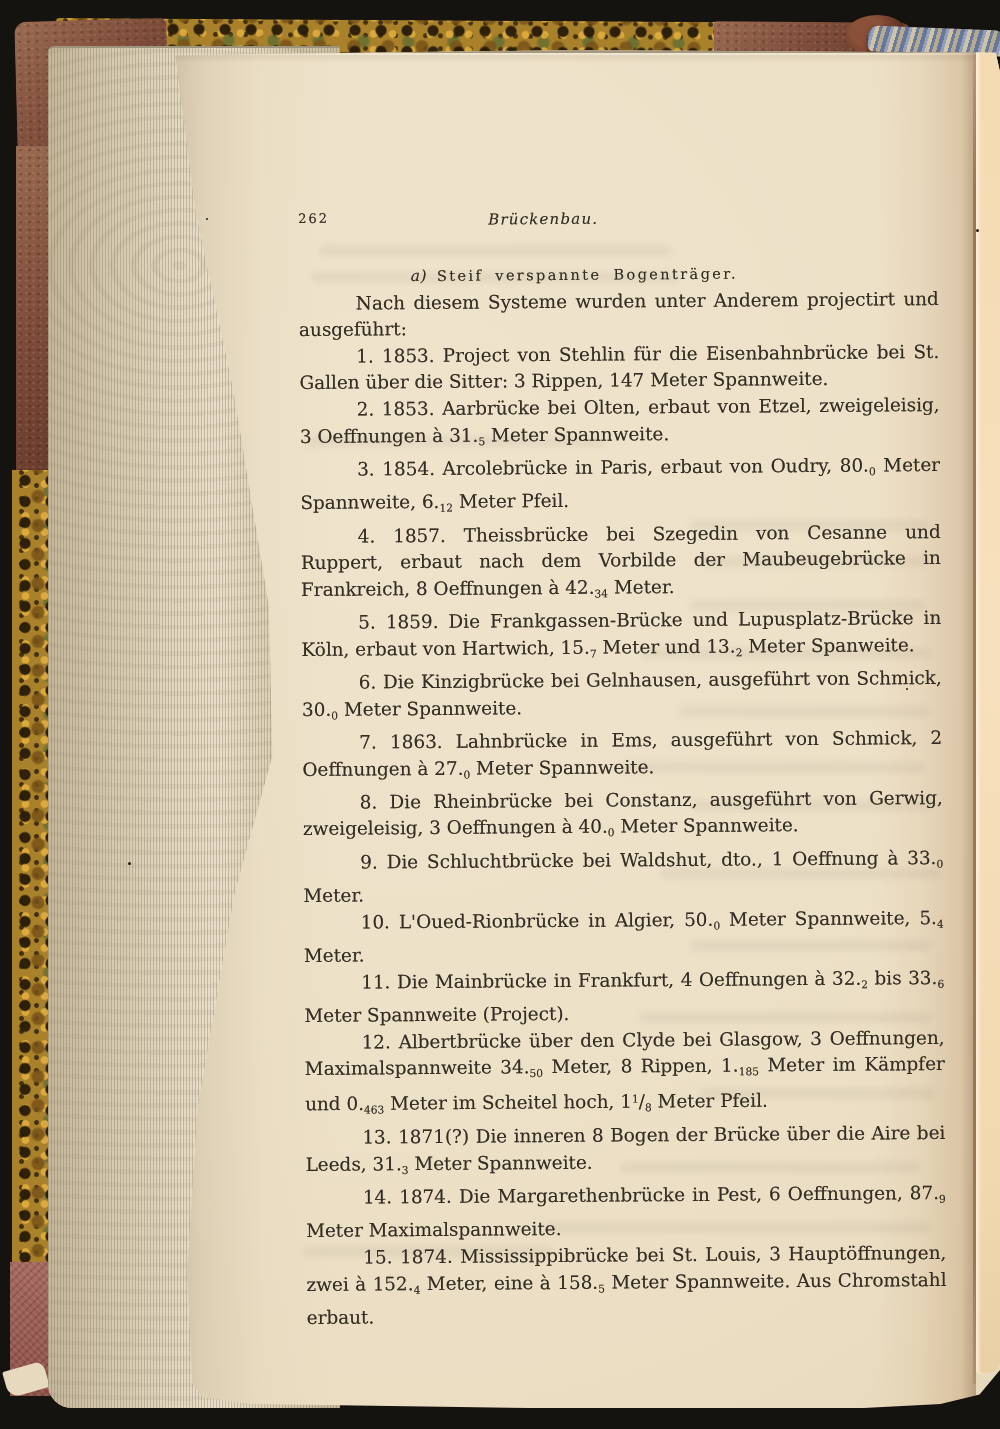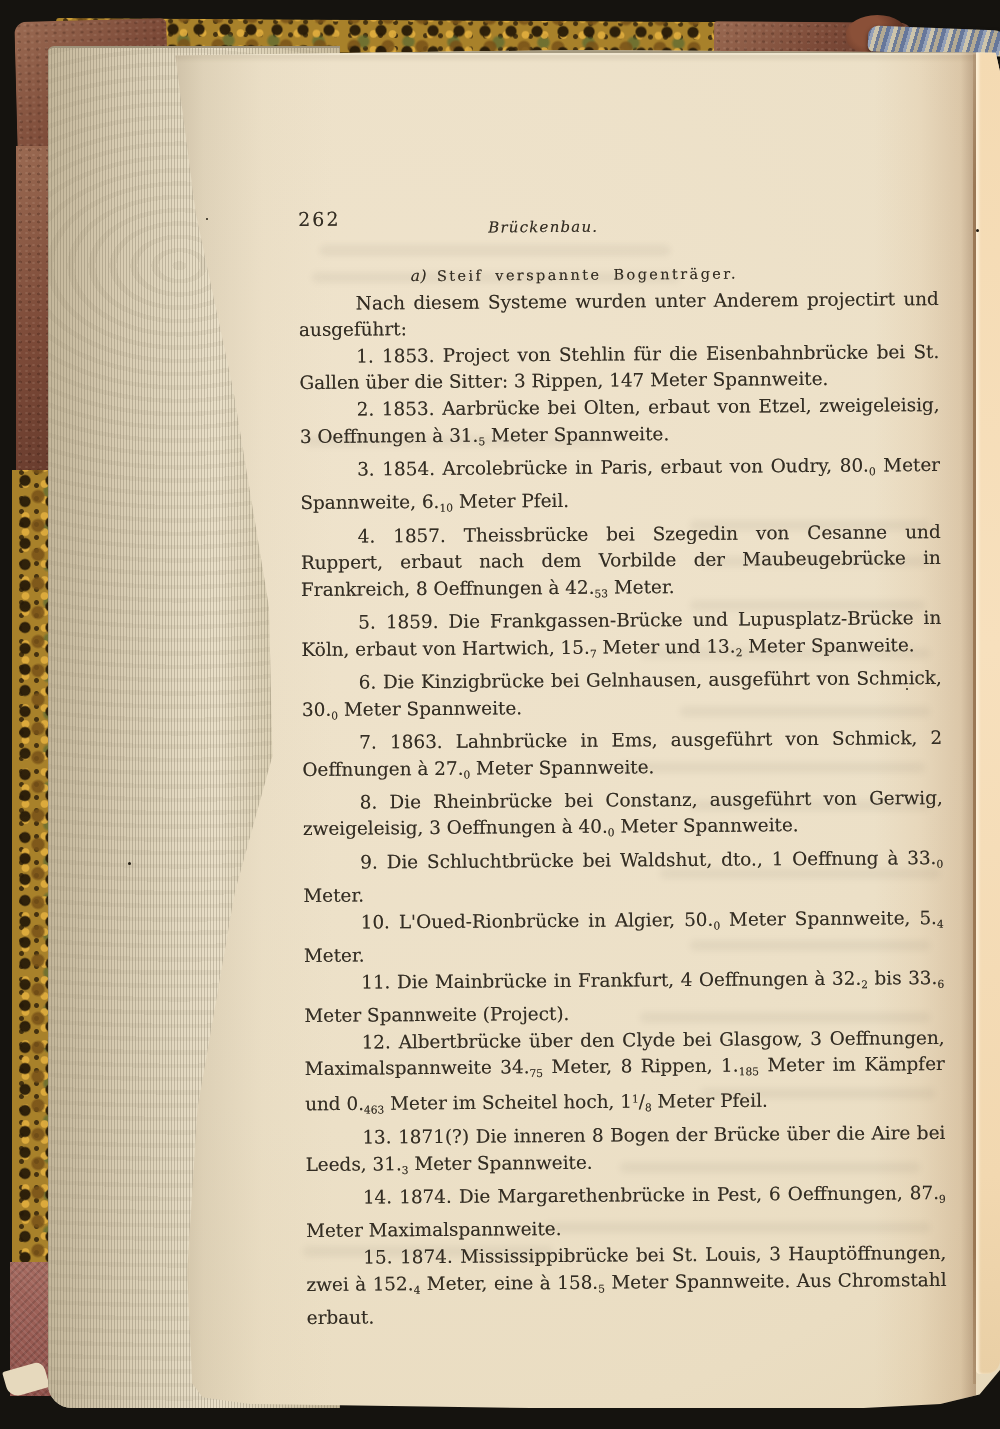--- a/index.html
+++ b/index.html
@@ -89,22 +89,22 @@
   .speck{position:absolute;background:#221c12;border-radius:50%;}
 
   
   #textblock{
     position:absolute;left:150px;top:150px;width:640px;
     transform:rotate(-0.45deg);transform-origin:0 0;
     color:#332d23;font-size:18.4px;line-height:26.6px;
     text-shadow:0 0 0.5px rgba(51,45,35,0.5);
   }
   #pagehead{position:absolute;left:0;top:0;width:100%;height:30px;}
-  #pagenum{position:absolute;left:0;top:6px;font-size:19px;letter-spacing:2px;}
-  #running{position:absolute;left:190px;top:8px;font-style:italic;font-size:15px;letter-spacing:1.2px;margin-top:8px;}
+  #pagenum{position:absolute;left:0;top:6px;font-size:13px;letter-spacing:2px;}
+  #running{position:absolute;left:190px;top:8px;font-style:italic;font-size:15px;letter-spacing:1.2px;}
   #heading{margin:64px 0 0 112px;font-size:14.5px;letter-spacing:2.4px;word-spacing:5px;white-space:nowrap;}
   #heading .prefix{font-style:italic;letter-spacing:0.5px;margin-right:10px;font-size:15.5px;}
   #textblock p{margin:0;text-align:justify;text-indent:57px;}
   #intro{margin-top:21px;}
   #textblock sub{font-size:0.58em;vertical-align:-0.35em;letter-spacing:0;}
   #textblock sup{font-size:0.58em;vertical-align:0.5em;letter-spacing:0;}
 </style>
 </head>
 <body>
 
@@ -154,30 +154,30 @@
         <span id="pagenum">262</span>
         <span id="running">Brückenbau.</span>
       </div>
       <div id="heading">
         <span class="prefix">a)</span><span>Steif verspannte Bogenträger.</span>
       </div>
       <p id="intro">Nach diesem Systeme wurden unter Anderem projectirt und ausgeführt:</p>
       <div id="items">
           <p>1. 1853. Project von Stehlin für die Eisenbahnbrücke bei St. Gallen über die Sitter: 3 Rippen, 147 Meter Spannweite.</p>
           <p>2. 1853. Aarbrücke bei Olten, erbaut von Etzel, zweigeleisig, 3 Oeffnungen à 31.<sub>5</sub> Meter Spannweite.</p>
-          <p>3. 1854. Arcolebrücke in Paris, erbaut von Oudry, 80.<sub>0</sub> Meter Spannweite, 6.<sub>10</sub> Meter Pfeil.</p>
-          <p>4. 1857. Theissbrücke bei Szegedin von Cesanne und Ruppert, erbaut nach dem Vorbilde der Maubeugebrücke in Frankreich, 8 Oeffnungen à 42.<sub>53</sub> Meter.</p>
+          <p>3. 1854. Arcolebrücke in Paris, erbaut von Oudry, 80.<sub>0</sub> Meter Spannweite, 6.<sub>12</sub> Meter Pfeil.</p>
+          <p>4. 1857. Theissbrücke bei Szegedin von Cesanne und Ruppert, erbaut nach dem Vorbilde der Maubeugebrücke in Frankreich, 8 Oeffnungen à 42.<sub>34</sub> Meter.</p>
           <p>5. 1859. Die Frankgassen-Brücke und Lupusplatz-Brücke in Köln, erbaut von Hartwich, 15.<sub>7</sub> Meter und 13.<sub>2</sub> Meter Spanweite.</p>
           <p>6. Die Kinzigbrücke bei Gelnhausen, ausgeführt von Schmick, 30.<sub>0</sub> Meter Spannweite.</p>
           <p>7. 1863. Lahnbrücke in Ems, ausgeführt von Schmick, 2 Oeffnungen à 27.<sub>0</sub> Meter Spannweite.</p>
           <p>8. Die Rheinbrücke bei Constanz, ausgeführt von Gerwig, zweigeleisig, 3 Oeffnungen à 40.<sub>0</sub> Meter Spannweite.</p>
           <p>9. Die Schluchtbrücke bei Waldshut, dto., 1 Oeffnung à 33.<sub>0</sub> Meter.</p>
           <p>10. L'Oued-Rionbrücke in Algier, 50.<sub>0</sub> Meter Spannweite, 5.<sub>4</sub> Meter.</p>
           <p>11. Die Mainbrücke in Frankfurt, 4 Oeffnungen à 32.<sub>2</sub> bis 33.<sub>6</sub> Meter Spannweite (Project).</p>
-          <p>12. Albertbrücke über den Clyde bei Glasgow, 3 Oeffnungen, Maximalspannweite 34.<sub>75</sub> Meter, 8 Rippen, 1.<sub>185</sub> Meter im Kämpfer und 0.<sub>463</sub> Meter im Scheitel hoch, 1<sup>1</sup>/<sub>8</sub> Meter Pfeil.</p>
+          <p>12. Albertbrücke über den Clyde bei Glasgow, 3 Oeffnungen, Maximalspannweite 34.<sub>50</sub> Meter, 8 Rippen, 1.<sub>185</sub> Meter im Kämpfer und 0.<sub>463</sub> Meter im Scheitel hoch, 1<sup>1</sup>/<sub>8</sub> Meter Pfeil.</p>
           <p>13. 1871(?) Die inneren 8 Bogen der Brücke über die Aire bei Leeds, 31.<sub>3</sub> Meter Spannweite.</p>
           <p>14. 1874. Die Margarethenbrücke in Pest, 6 Oeffnungen, 87.<sub>9</sub> Meter Maximalspannweite.</p>
           <p>15. 1874. Mississippibrücke bei St. Louis, 3 Hauptöffnungen, zwei à 152.<sub>4</sub> Meter, eine à 158.<sub>5</sub> Meter Spannweite. Aus Chromstahl erbaut.</p>
         </div>
     </div>
   </div>
 
   <div id="specks">
       <div class="speck" style="left: 128px; top: 862px; width: 3px; height: 3px;"></div>
       <div class="speck" style="left: 206px; top: 218px; width: 2px; height: 2px;"></div>

